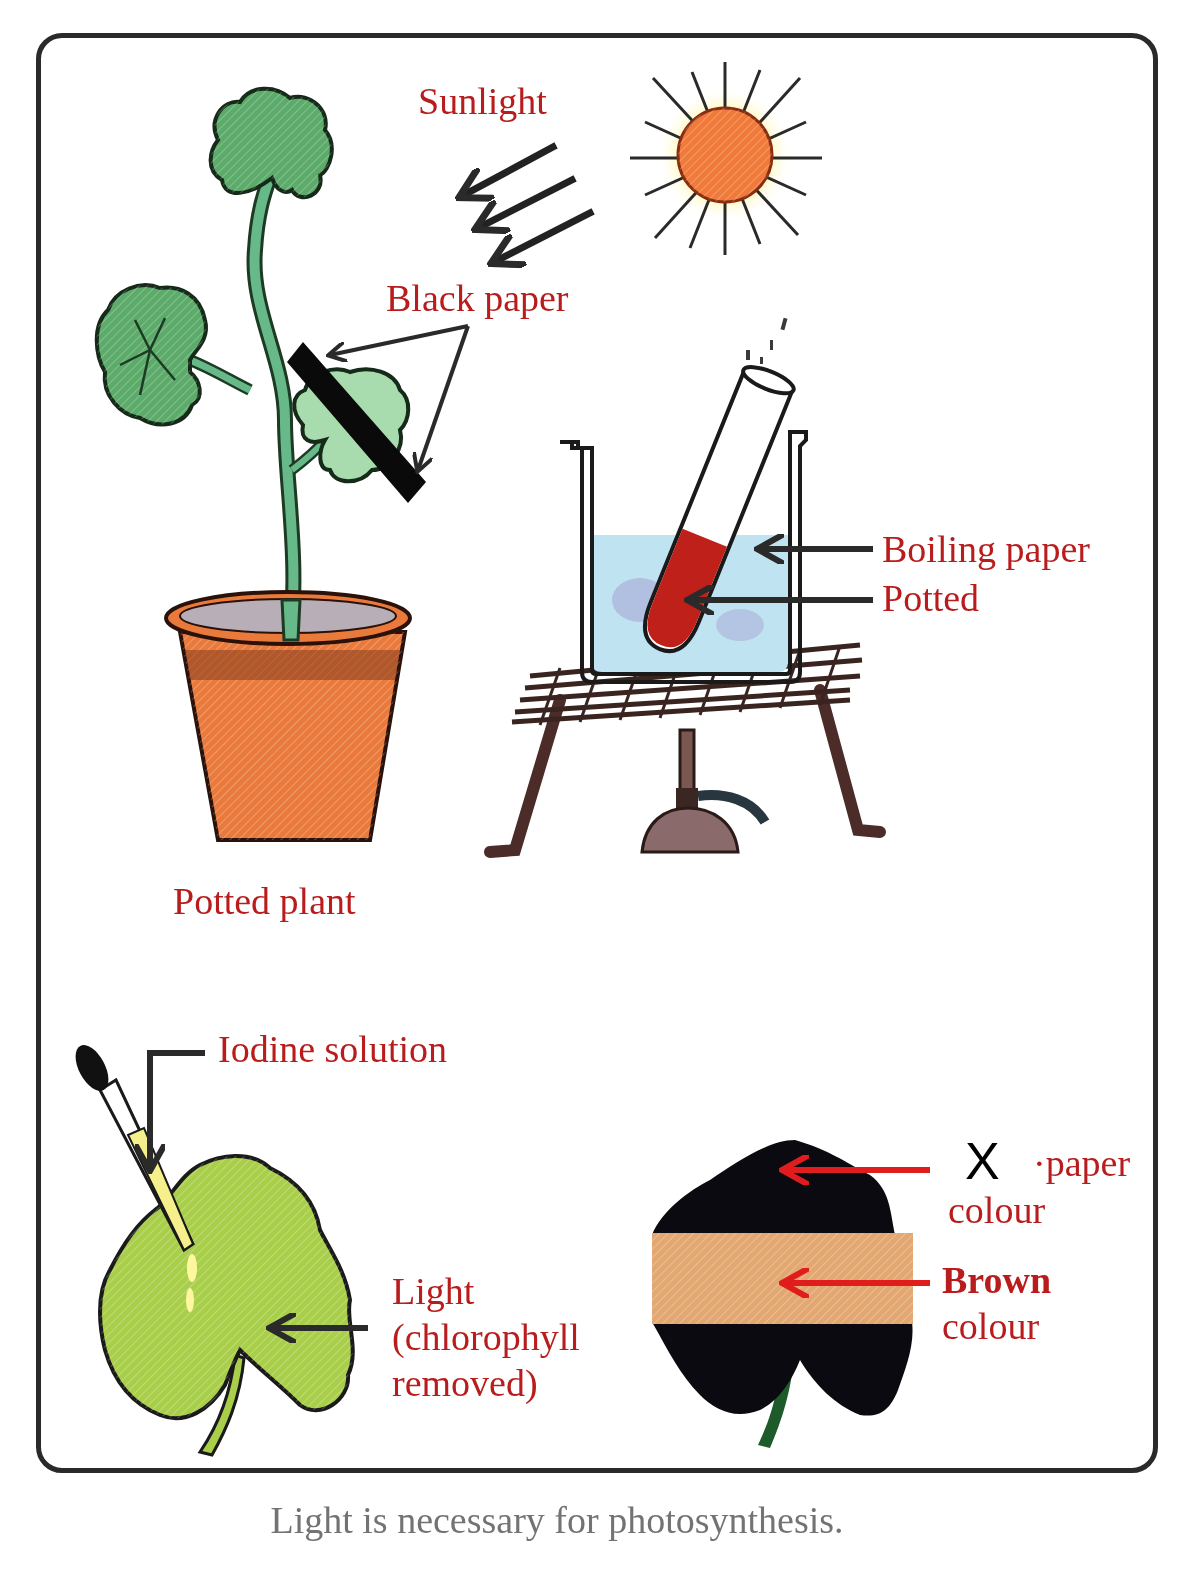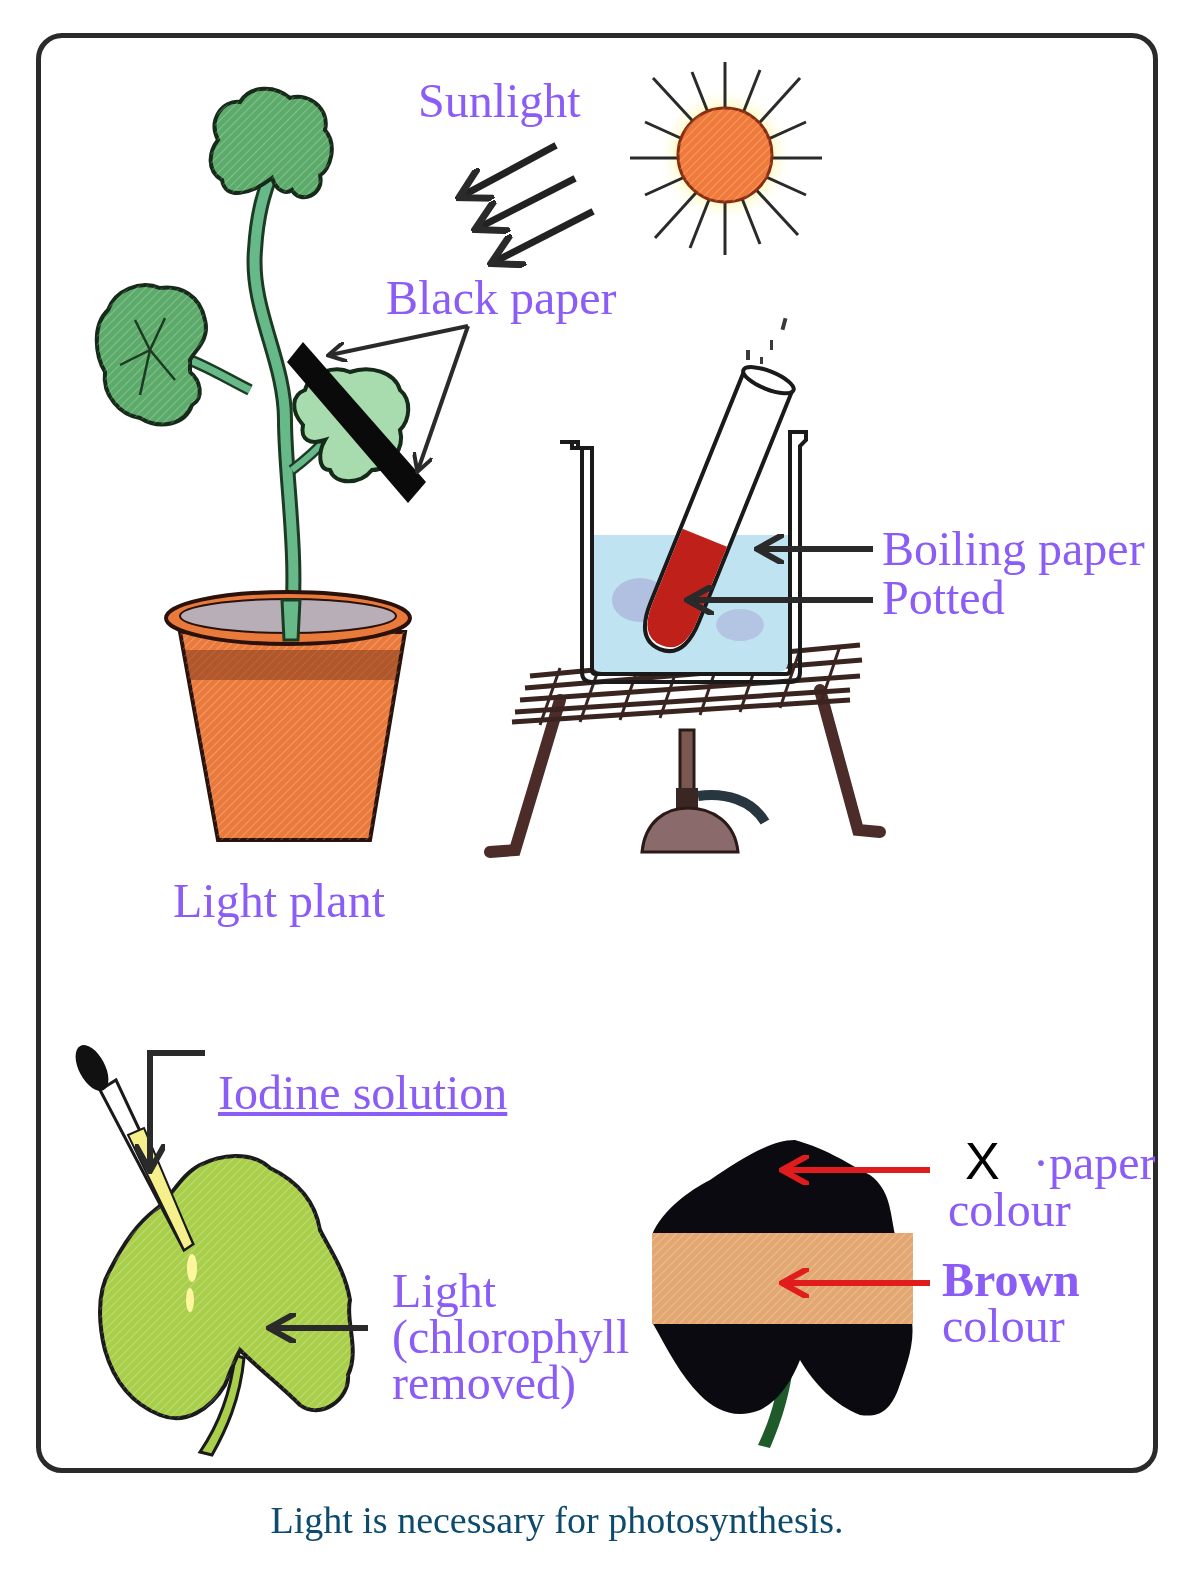--- a/index.html
+++ b/index.html
@@ -1,20 +1,20 @@
 <!DOCTYPE html>
 <html><head>
 <meta charset="utf-8">
 <style>
   html, body { margin: 0; padding: 0; background: #ffffff; }
   body { width: 1202px; height: 1571px; position: relative; overflow: hidden; font-family: "Liberation Serif", "DejaVu Serif", serif; color: #222222; }
   .frame { position: absolute; left: 36px; top: 33px; width: 1122px; height: 1440px; border: 5px solid #2a2a2a; border-radius: 26px; box-sizing: border-box; }
   .art { position: absolute; left: 0; top: 0; }
-  .label { position: absolute; font-size: 48px; line-height: 46px; white-space: nowrap; color: #8b5cf6; }
-  .caption { position: absolute; left: 0; width: 1114px; top: 1495px; text-align: center; font-size: 38px; line-height: 50px; color: #0c4a6e; }
+  .label { position: absolute; font-size: 38px; line-height: 46px; white-space: nowrap; color: #b91c1c; }
+  .caption { position: absolute; left: 0; width: 1114px; top: 1495px; text-align: center; font-size: 38px; line-height: 50px; color: #737373; }
   .xmark { position: absolute; font-family: "Liberation Sans", "DejaVu Sans", sans-serif; font-size: 52px; line-height: 52px; color: #000; }
 </style>
 </head>
 <body>
 
 <div class="frame"></div>
 
 <svg class="art" width="1202" height="1571" viewBox="0 0 1202 1571" xmlns="http://www.w3.org/2000/svg">
   <defs>
     <marker id="ah" viewBox="0 0 10 10" refX="8" refY="5" markerWidth="5" markerHeight="5" orient="auto-start-reverse">
@@ -180,26 +180,26 @@
   </g>
 
   <g stroke="#e01c1c" stroke-width="6" fill="none">
     <line x1="930" y1="1170" x2="785" y2="1170" marker-end="url(#ahr)"></line>
     <line x1="930" y1="1283" x2="785" y2="1283" marker-end="url(#ahr)"></line>
   </g>
 </svg>
 
 <div class="label" style="left:418px; top:78px;">Sunlight</div>
 <div class="label" style="left:386px; top:275px;text-align:right;">Black paper</div>
-<div class="label" style="left:173px; top:878px;">Light plant</div>
+<div class="label" style="left:173px; top:878px;">Potted plant</div>
 
 <div class="label" style="left:882px; top:526px;">Boiling paper</div>
 <div class="label" style="left:882px; top:575px;">Potted</div>
 
-<div class="label" style="left:218px; top:1070px;text-decoration:underline;">Iodine solution</div>
+<div class="label" style="left:218px; top:1026px;">Iodine solution</div>
 <div class="label" style="left:392px; top:1268px;">Light</div>
 <div class="label" style="left:392px; top:1314px;">(chlorophyll</div>
 <div class="label" style="left:392px; top:1360px;">removed)</div>
 
 <div class="xmark" style="left:965px; top:1135px;">X</div>
 <div class="label" style="left:1033px; top:1140px;">·paper</div>
 <div class="label" style="left:948px; top:1187px;">colour</div>
 <div class="label" style="left:942px; top:1257px;font-weight:bold;">Brown</div>
 <div class="label" style="left:942px; top:1303px;">colour</div>
 

